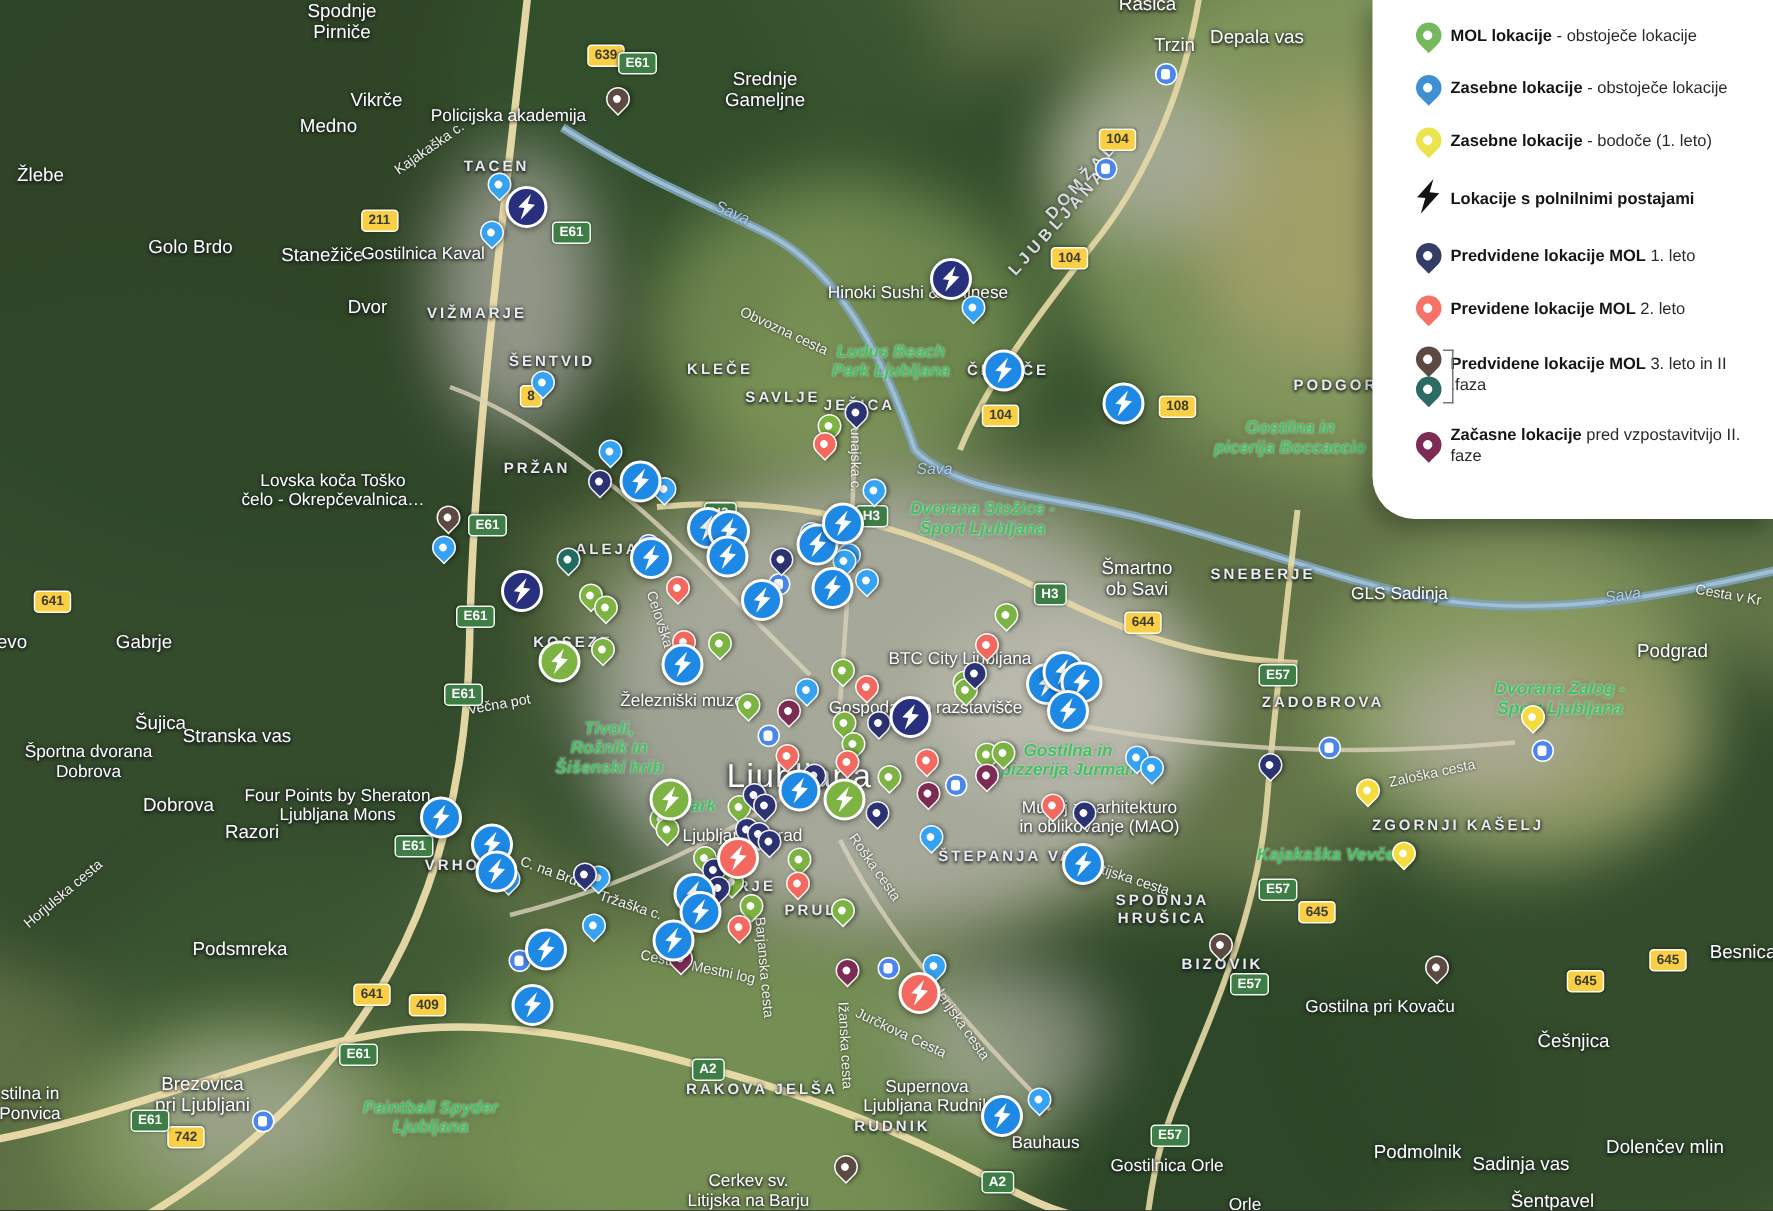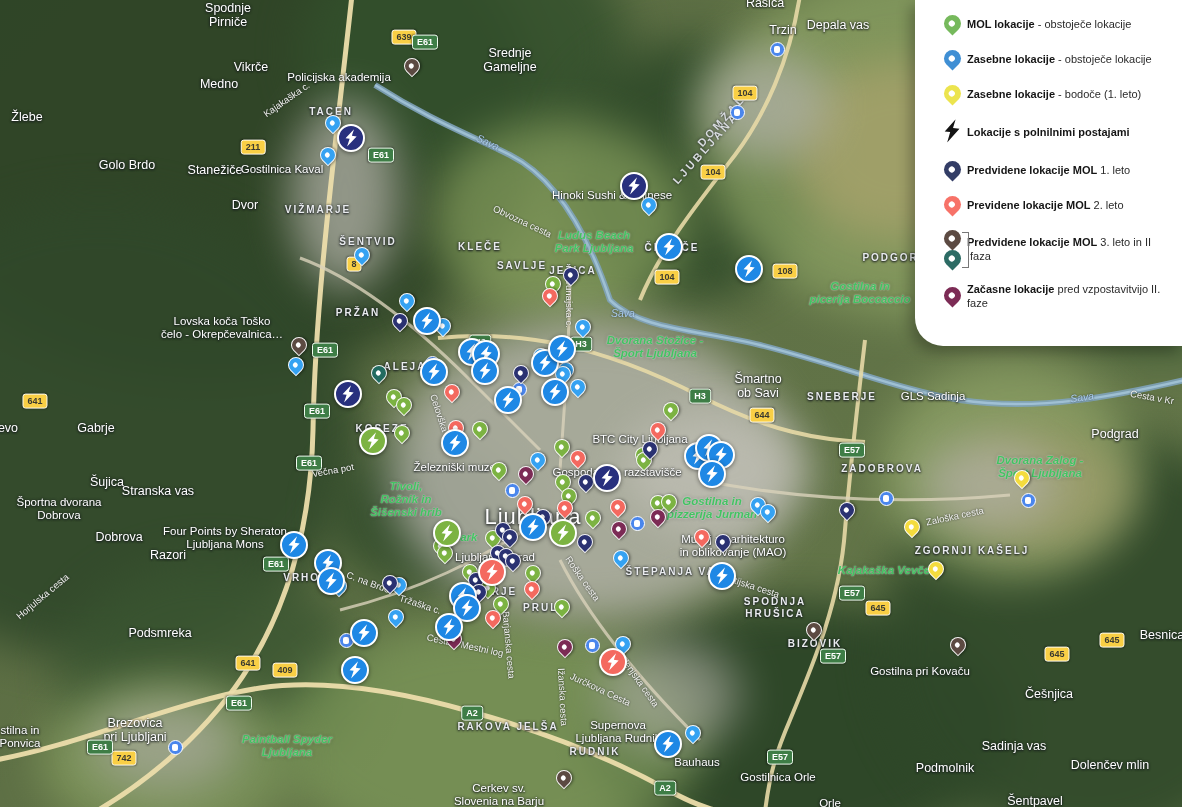--- a/index.html
+++ b/index.html
@@ -181,21 +181,21 @@
       </div>
       <div class="lbl town" style="left: 1115px; top: 434px;">
         <div>Podgrad</div>
       </div>
       <div class="lbl town" style="left: 1162px; top: 635px;">
         <div>Besnica</div>
       </div>
       <div class="lbl town" style="left: 1049px; top: 694px;">
         <div>Češnjica</div>
       </div>
-      <div class="lbl town" style="left: 1014px; top: 746px;">
+      <div class="lbl town" style="left: 1014px; top: 776px;">
         <div>Sadinja vas</div>
       </div>
       <div class="lbl town" style="left: 1110px; top: 765px;">
         <div>Dolenčev mlin</div>
       </div>
       <div class="lbl town" style="left: 945px; top: 768px;">
         <div>Podmolnik</div>
       </div>
       <div class="lbl town" style="left: 1035px; top: 801px;">
         <div>Šentpavel</div>
@@ -233,21 +233,21 @@
       </div>
       <div class="lbl district" style="left: 672px; top: 248px;">
         <div>ČRNUČE</div>
       </div>
       <div class="lbl district" style="left: 893px; top: 258px;">
         <div>PODGORI</div>
       </div>
       <div class="lbl district" style="left: 882px; top: 469px;">
         <div>ZADOBROVA</div>
       </div>
-      <div class="lbl district" style="left: 842px; top: 384px; margin-top: 13px;">
+      <div class="lbl district" style="left: 842px; top: 384px;">
         <div>SNEBERJE</div>
       </div>
       <div class="lbl district" style="left: 497px; top: 592px;">
         <div>MIRJE</div>
       </div>
       <div class="lbl district" style="left: 545px; top: 608px;">
         <div>PRULE</div>
       </div>
       <div class="lbl district" style="left: 313px; top: 578px;">
         <div>VRHOVCI</div>
@@ -313,21 +313,21 @@
         <div>Bauhaus</div>
       </div>
       <div class="lbl poi" style="left: 778px; top: 778px;">
         <div>Gostilnica Orle</div>
       </div>
       <div class="lbl poi" style="left: 920px; top: 672px;">
         <div>Gostilna pri Kovaču</div>
       </div>
       <div class="lbl poi" style="left: 499px; top: 795px;">
         <div>Cerkev sv.</div>
-        <div>Slovenia na Barju</div>
+        <div>Litijska na Barju</div>
       </div>
       <div class="lbl poi" style="left: 20px; top: 737px;">
         <div>stilna in</div>
         <div>Ponvica</div>
       </div>
       <div class="lbl poi" style="left: 830px; top: 804px;">
         <div>Orle</div>
       </div>
       <div class="lbl poi" style="left: 612px; top: 196px;">
         <div>Hinoki Sushi &amp; Chinese</div>

